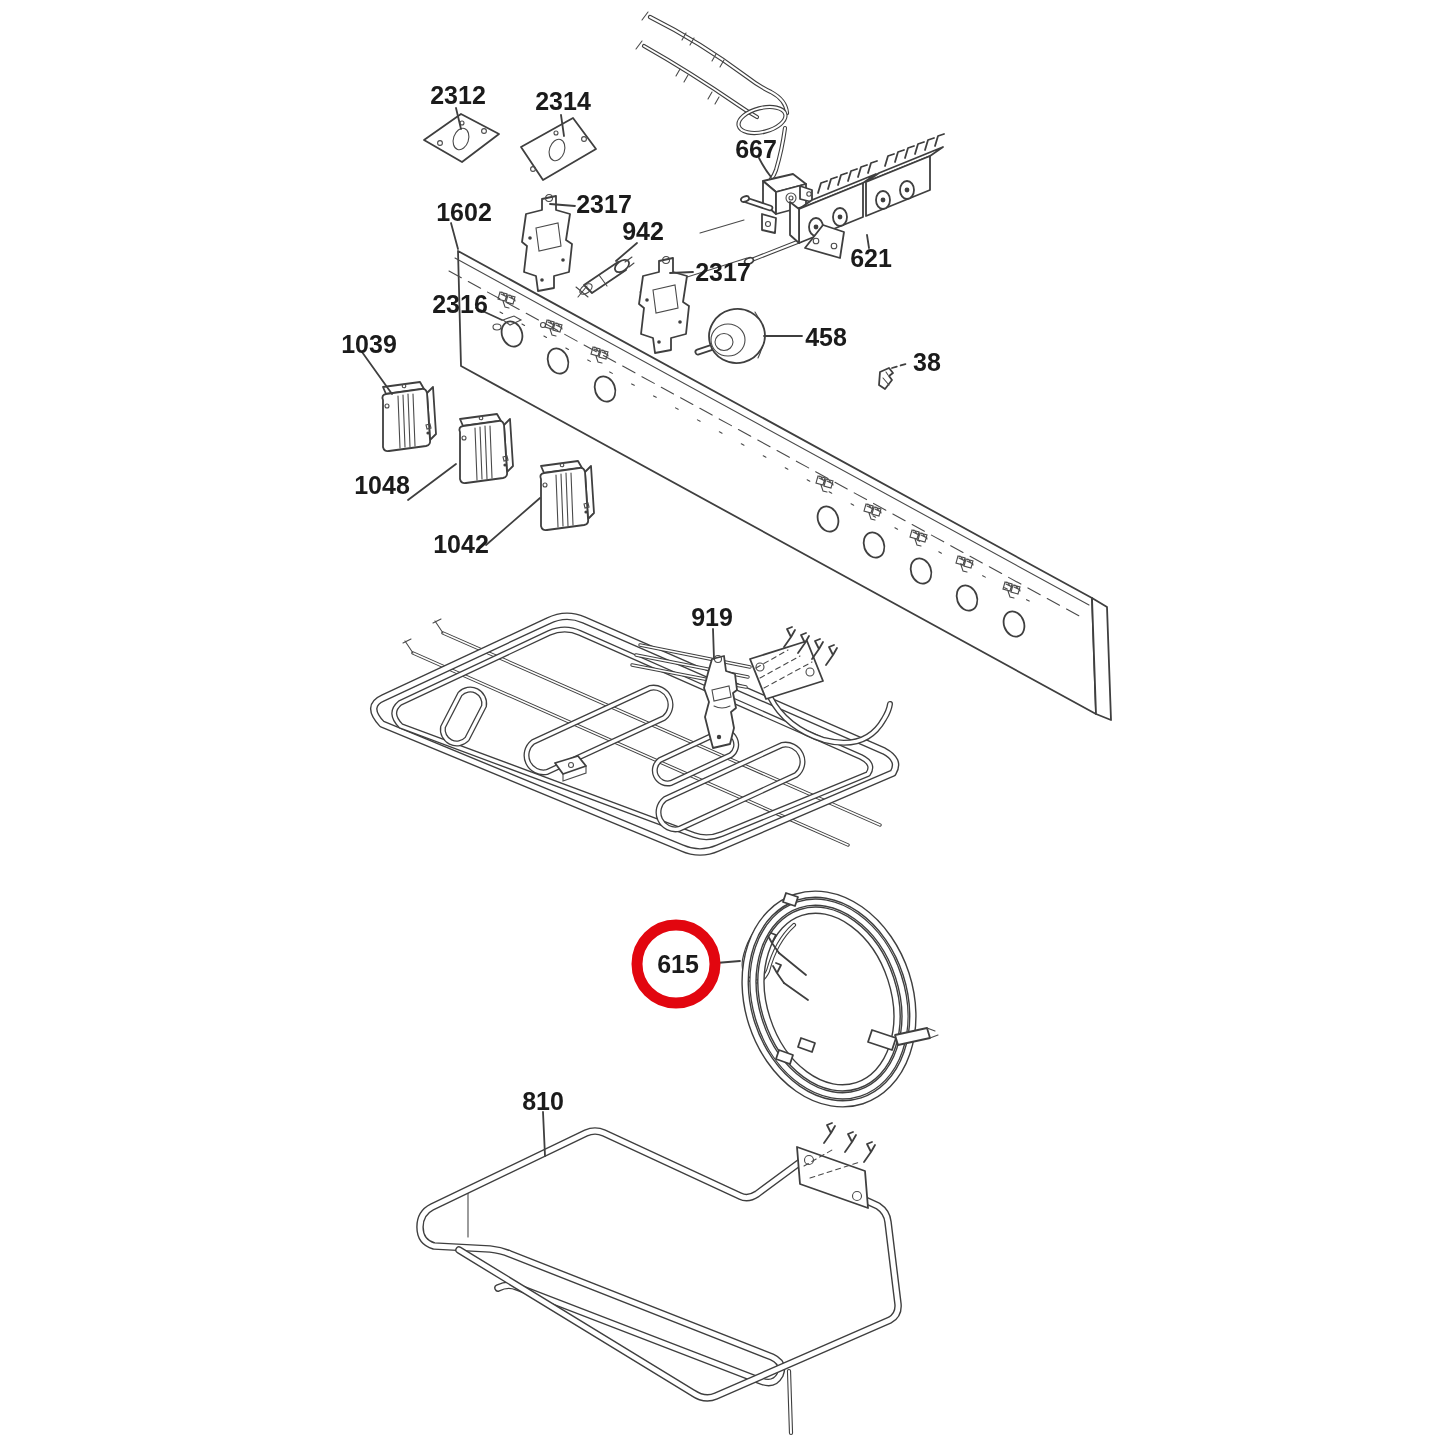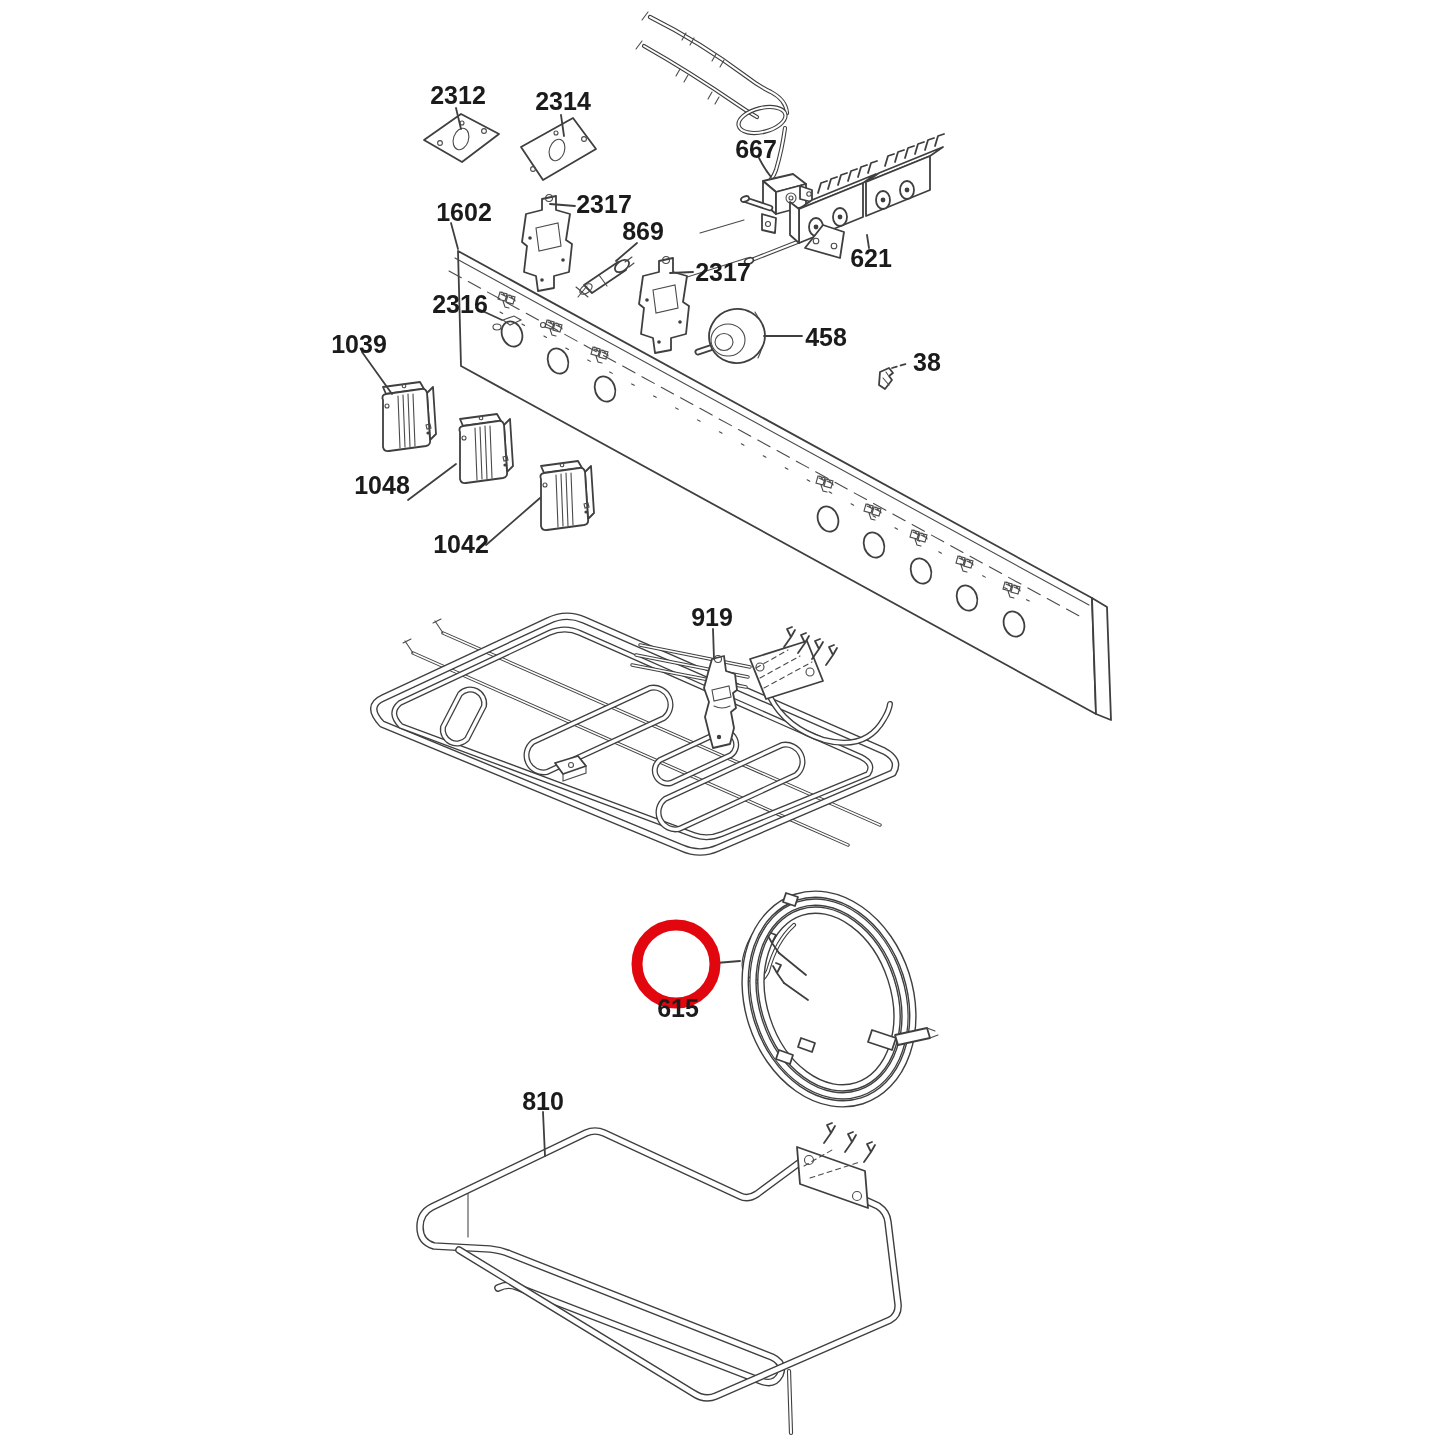--- a/index.html
+++ b/index.html
@@ -316,27 +316,27 @@
 
   <circle cx="676" cy="964" r="39" fill="none" stroke-width="11" stroke="#e2060f"></circle>
 </svg>
 
 <div>
   <div class="part-label" style="left:458px;top:95px">2312</div>
   <div class="part-label" style="left:563px;top:101px">2314</div>
   <div class="part-label" style="left:756px;top:149px">667</div>
   <div class="part-label" style="left:464px;top:212px">1602</div>
   <div class="part-label" style="left:604px;top:204px">2317</div>
-  <div class="part-label" style="left:643px;top:231px">869</div>
+  <div class="part-label" style="left:643px;top:231px">942</div>
   <div class="part-label" style="left:723px;top:272px">2317</div>
   <div class="part-label" style="left:871px;top:258px">621</div>
   <div class="part-label" style="left:460px;top:304px">2316</div>
   <div class="part-label" style="left:826px;top:337px">458</div>
   <div class="part-label" style="left:927px;top:362px">38</div>
-  <div class="part-label" style="left:359px;top:344px">1039</div>
+  <div class="part-label" style="left:369px;top:344px">1039</div>
   <div class="part-label" style="left:382px;top:485px">1048</div>
   <div class="part-label" style="left:461px;top:544px">1042</div>
   <div class="part-label" style="left:712px;top:617px">919</div>
-  <div class="part-label" style="left:678px;top:1008px">615</div>
+  <div class="part-label" style="left:678px;top:964px">615</div>
   <div class="part-label" style="left:543px;top:1101px">810</div>
 </div>
 
 </div>
 
 </body></html>

